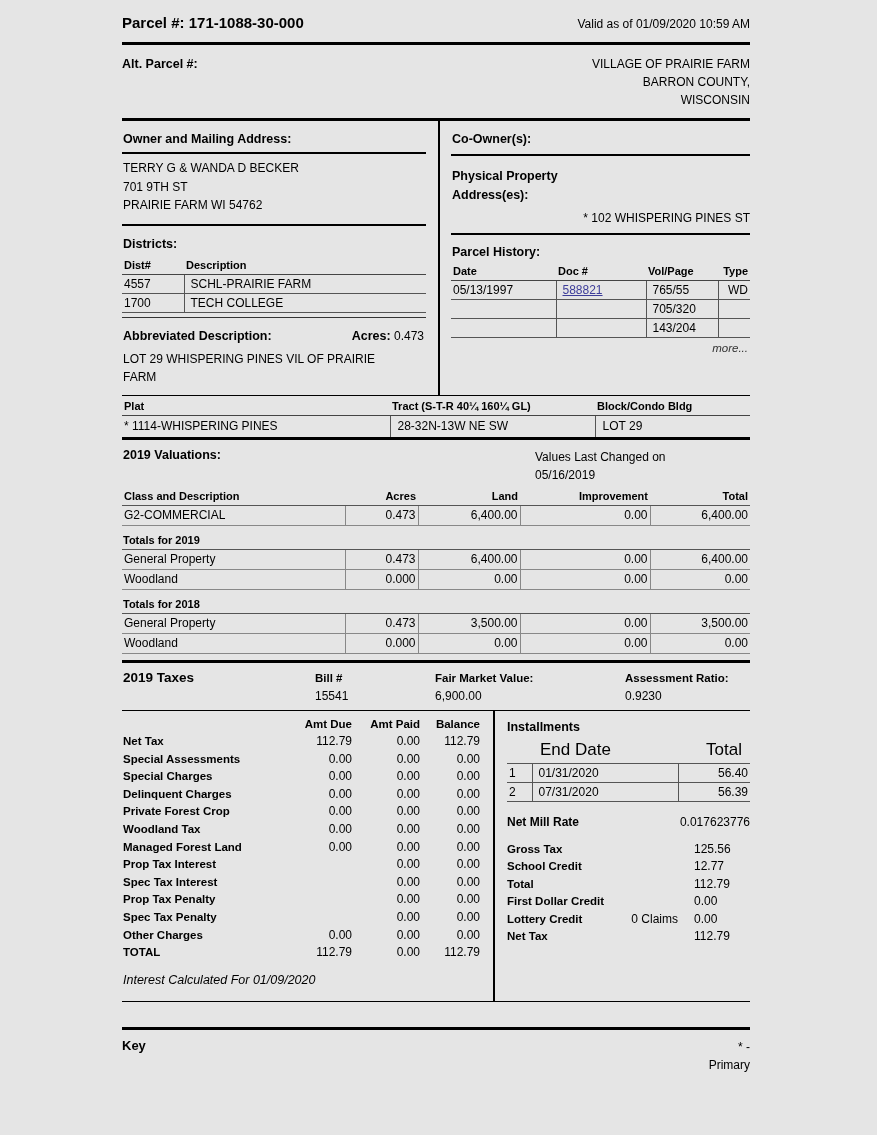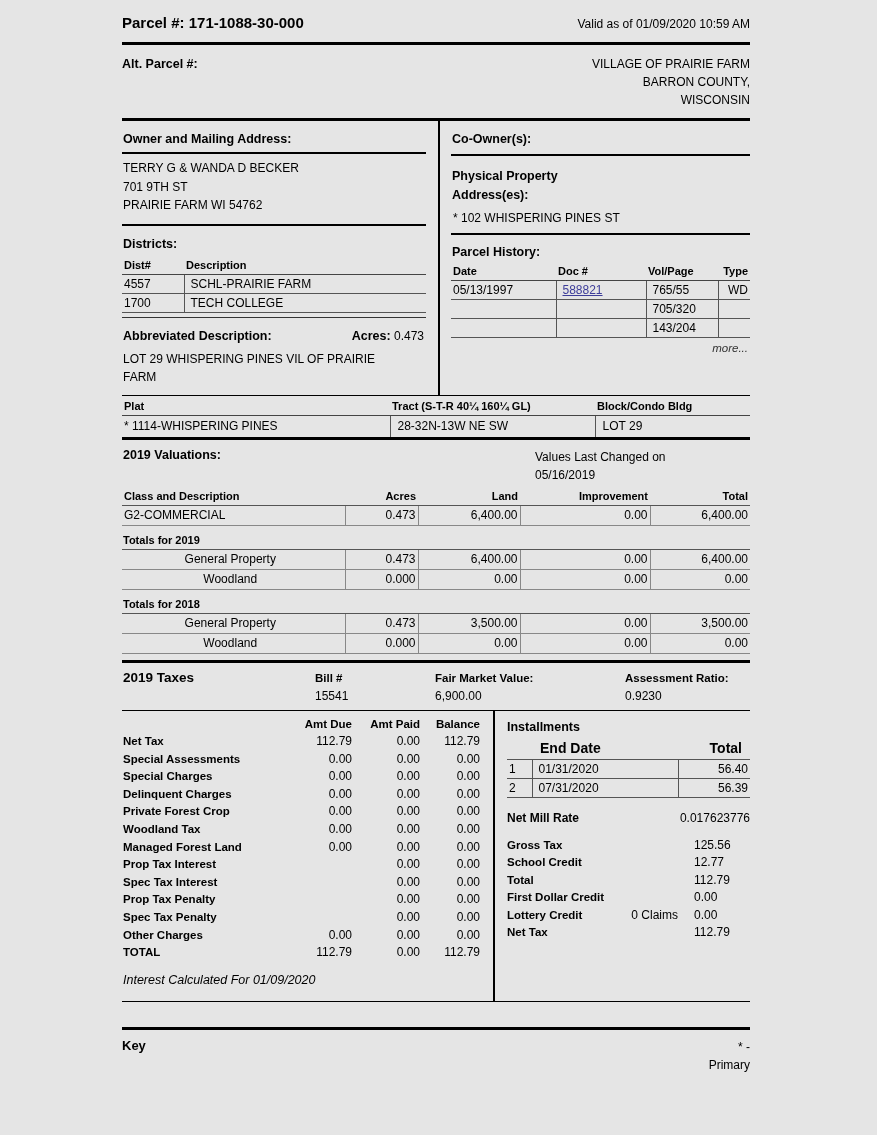--- a/index.html
+++ b/index.html
@@ -35,21 +35,21 @@
   .tbl th { font-size:11px; font-weight:bold; text-align:left;
             border-bottom:1px solid #444; padding:0 2px 3px 2px; }
   .tbl td { border-bottom:1px solid #555; padding:2px 2px 2px 2px; height:19px; }
   .tbl td.sep { border-left:1px solid #555; padding-left:6px; }
   .dbl-line { border-bottom:1px solid #333; height:5px; }
   .abbrev { display:flex; justify-content:space-between; padding:11px 2px 4px 1px; }
   .legal { line-height:18.5px; padding:3px 0 8px 1px; }
 
   .coowner-head { padding:11px 0 8px 1px; border-bottom:2px solid #000; }
   .phys-head { padding:11px 0 0 1px; line-height:18.5px; }
-  .phys-val { padding:7px 0 8px 2px; border-bottom:2px solid #000; }
+  .phys-val { padding:7px 0 8px 2px; border-bottom:2px solid #000;text-align:right; }
   .ph-head { padding:10px 0 6px 1px; }
   .history td.right, .history th.right { text-align:right; }
   .history a { color:#3d3d99; text-decoration:underline; }
   .more { font-style:italic; text-align:right; padding:4px 2px 2px 0; font-size:11.5px; color:#333; }
 
   
   .plat-wrap { border-top:1px solid #000; border-bottom:3px solid #000; }
   .plat th { font-size:11px; font-weight:bold; text-align:left;
              border-bottom:1px solid #444; padding:4px 0 3px 2px; }
   .plat td { padding:3px 0 4px 2px; height:18px; }
@@ -59,21 +59,21 @@
   .val-block { border-bottom:3px solid #000; padding-bottom:6px; }
   .val-head-row { display:flex; padding:8px 0 4px 1px; }
   .val-title { font-weight:bold; font-size:12.5px; width:412px; }
   .val-changed { line-height:18px; }
   .valtbl { width:100%; border-collapse:collapse; table-layout:fixed; }
   .valtbl th { font-size:11px; font-weight:bold; text-align:right;
                padding:2px 2px 3px; border-bottom:1px solid #555; }
   .valtbl th.desc { text-align:left; }
   .valtbl td { text-align:right; padding:2px 2px 3px; border-bottom:1px solid #888; height:19px; }
   .valtbl td.ldesc { text-align:left; }
-  .valtbl td.rdesc { text-align:center; padding-right:8px; }
+  .valtbl td.rdesc { text-align:left; padding-right:8px; }
   .valtbl td.sep { border-left:1px solid #888; }
   .totals-head { font-size:11px; font-weight:bold; padding:8px 0 3px 1px;
                  border-bottom:1px solid #555; }
 
   
   .taxhdr { display:flex; padding:6px 0 5px 1px; border-bottom:1px solid #000; }
   .taxhdr .t1 { width:192px; font-weight:bold; font-size:13.5px; padding-top:1px; }
   .taxhdr .tc { line-height:18px; }
   .taxhdr .t2 { width:120px; } .taxhdr .t3 { width:190px; } .taxhdr .t4 { flex:1; }
   .taxhdr .tc-label { font-weight:bold; font-size:11.5px; }
@@ -85,21 +85,21 @@
   .taxrow { display:flex; line-height:17.6px; }
   .taxrow .lbl { flex:1; font-weight:bold; font-size:11.5px; }
   .taxrow .n1 { width:78px; text-align:right; }
   .taxrow .n2 { width:68px; text-align:right; }
   .taxrow .n3 { width:60px; text-align:right; }
   .taxrow.head .n1,.taxrow.head .n2,.taxrow.head .n3 { font-weight:bold; font-size:11.5px; }
   .interest-note { font-style:italic; font-size:12.5px; margin-top:11px; }
 
   .inst-head { font-weight:bold; font-size:12.5px; padding-bottom:5px; }
   .insttbl { width:100%; border-collapse:collapse; }
-  .insttbl th { font-size:14px; font-weight:bold; text-align:left; padding:1px 8px 3px; }
+  .insttbl th { font-size:17px; font-weight:normal; text-align:left; padding:1px 8px 3px; }
   .insttbl th.right { text-align:right; }
   .insttbl td { border-top:1px solid #555; border-bottom:1px solid #555; padding:2px 2px; height:19px; }
   .insttbl td.datec { border-left:1px solid #555; border-right:1px solid #555; padding-left:6px; }
   .insttbl td.totc { text-align:right; }
   .millrow { display:flex; justify-content:space-between; margin:13px 0 12px; }
   .millrow .lbl { font-weight:bold; font-size:12px; }
   .sumrow { display:flex; line-height:17.5px; }
   .sumrow .lbl { flex:1; font-weight:bold; font-size:11.5px; }
   .sumrow .extra { margin-right:16px; }
   .sumrow .val { width:56px; text-align:left; }

